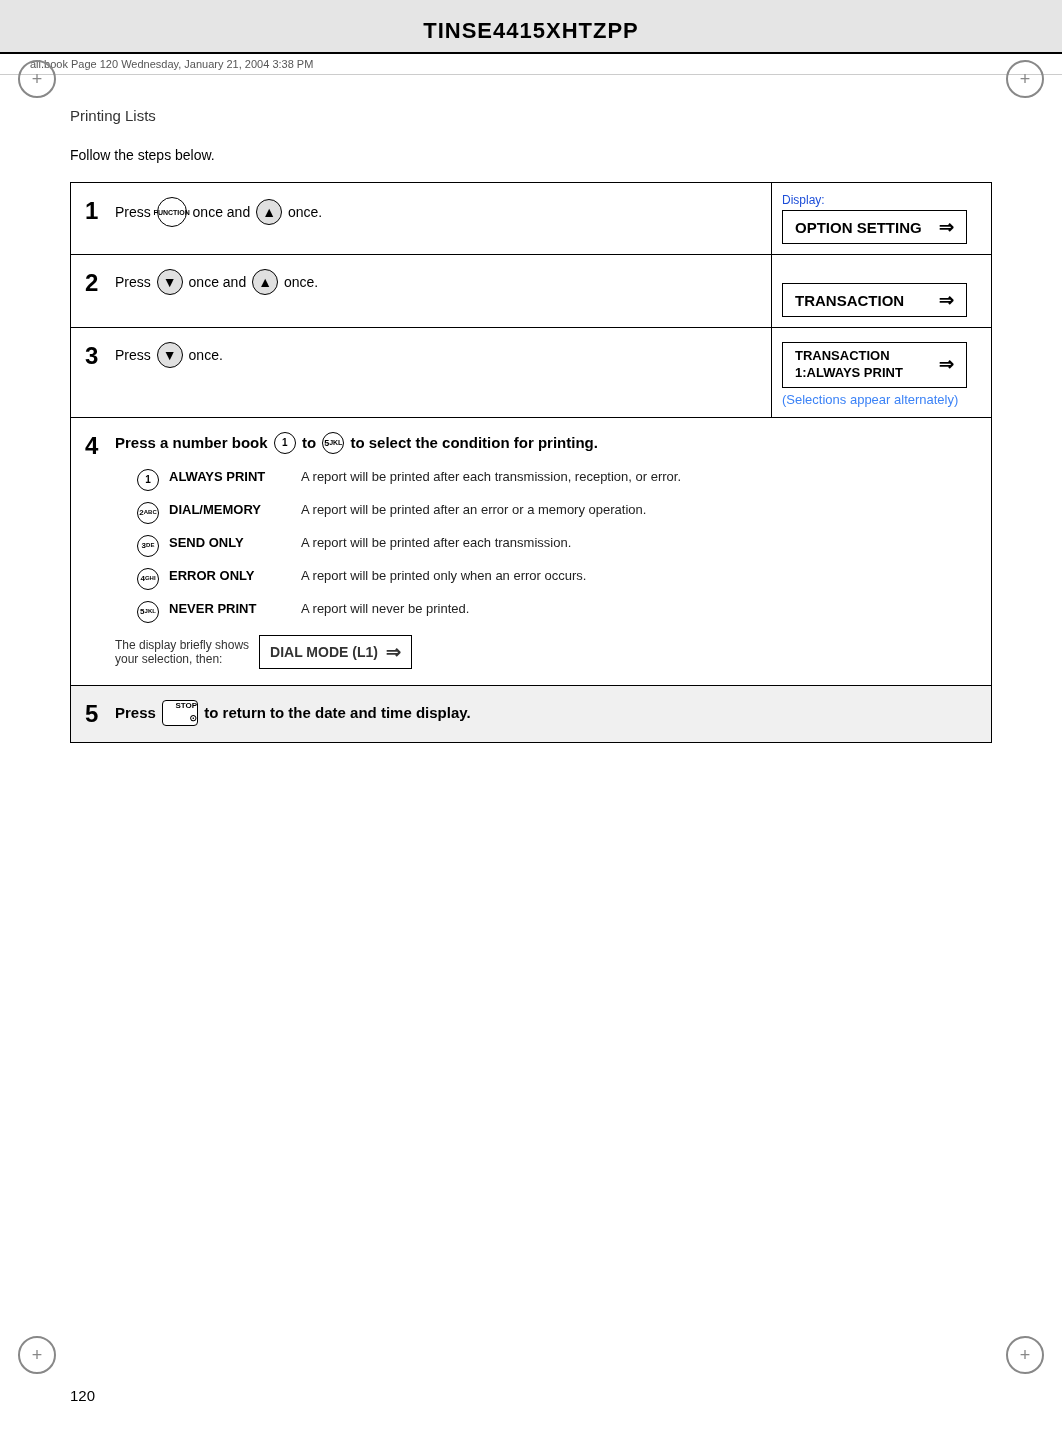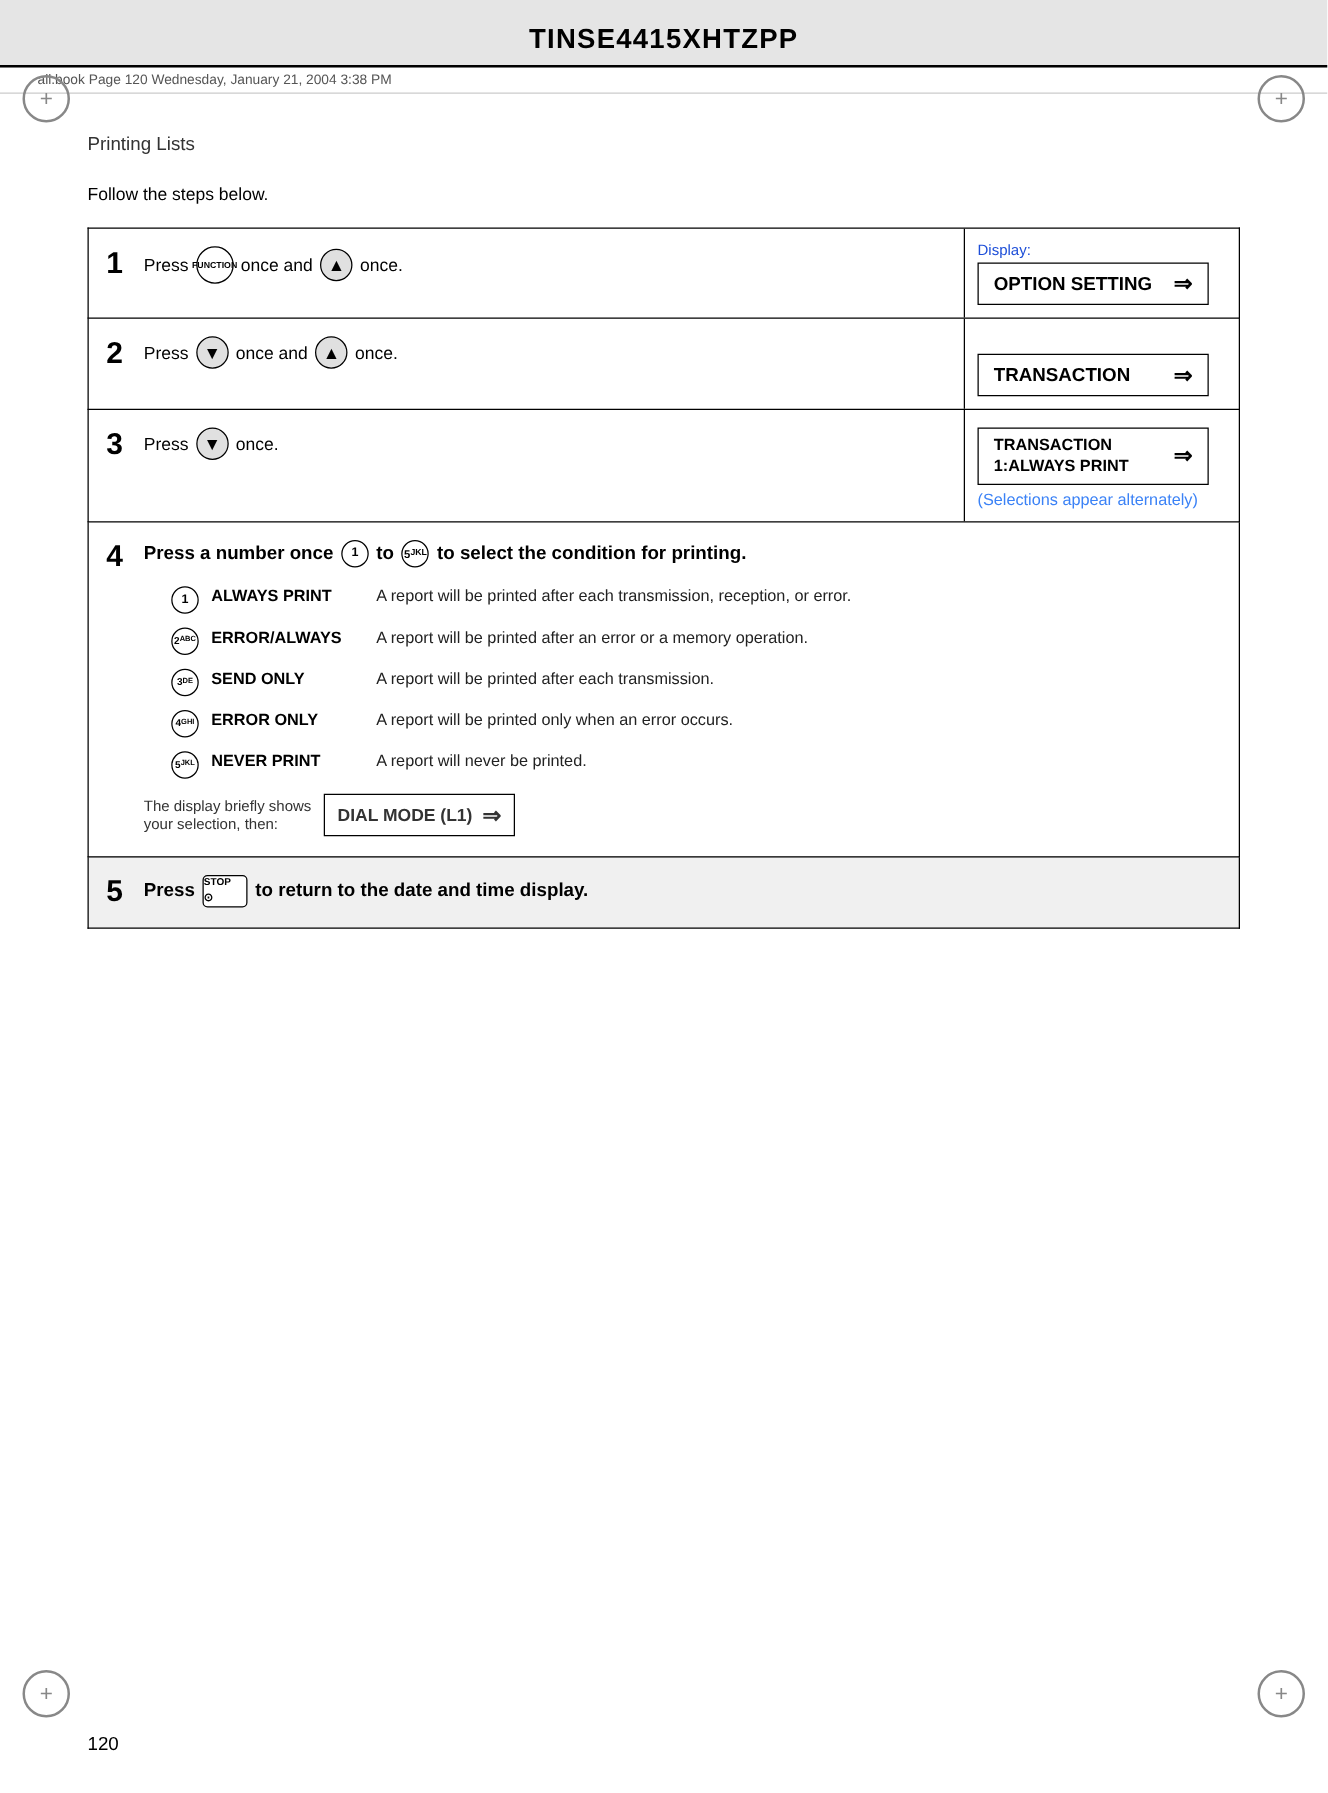--- a/index.html
+++ b/index.html
@@ -162,21 +162,21 @@
       border: 1.5px solid #000;
       font-size: 14px;
       width: 26px;
       height: 26px;
       margin: 0 2px;
       background: #e0e0e0;
       vertical-align: middle;
     }
     .btn-stop {
       display: inline-flex;
-      align-items: flex-start;
+      align-items: flex-end;
       justify-content: center;
       border: 1.5px solid #000;
       border-radius: 4px;
       font-size: 10px;
       font-weight: bold;
       width: 36px;
       height: 26px;
       margin: 0 2px;
       background: #fff;
       vertical-align: middle;
@@ -346,40 +346,40 @@
       </td>
     </tr>
 
     <tr style="background:#fff;">
       <td style="padding:0; width:100%; border-bottom:1.5px solid #000;">
         <div style="display:flex;align-items:stretch;">
           <div class="step-num" style="padding-top:14px;">4</div>
           <div class="step4-body" style="flex:1; padding:14px 16px 16px 6px;">
 
             <div class="step4-header" style="display:flex;align-items:center;flex-wrap:wrap;font-size:15px;font-weight:bold;margin-bottom:14px;">
-              <span>Press a number once</span>&nbsp;
+              <span>Press a number book</span>&nbsp;
               <span class="btn-circle small">1</span>&nbsp;
               <span>to</span>&nbsp;
               <span class="btn-circle small" style="font-size:9px;">5<span style="font-size:7px;">JKL</span></span>&nbsp;
               <span>to select the condition for printing.</span>
             </div>
 
             <ul class="option-list">
               <li class="option-item">
                 <span class="opt-icon">
                   <span class="btn-circle small">1</span>
                 </span>
                 <span class="opt-name">ALWAYS PRINT</span>
                 <span class="opt-desc">A report will be printed after each transmission, reception, or error.</span>
               </li>
               <li class="option-item">
                 <span class="opt-icon">
                   <span class="btn-circle small" style="font-size:8px;">2<sub style="font-size:6px;">ABC</sub></span>
                 </span>
-                <span class="opt-name">ERROR/ALWAYS</span>
+                <span class="opt-name">DIAL/MEMORY</span>
                 <span class="opt-desc">A report will be printed after an error or a memory operation.</span>
               </li>
               <li class="option-item">
                 <span class="opt-icon">
                   <span class="btn-circle small" style="font-size:8px;">3<sub style="font-size:6px;">DE</sub></span>
                 </span>
                 <span class="opt-name">SEND ONLY</span>
                 <span class="opt-desc">A report will be printed after each transmission.</span>
               </li>
               <li class="option-item">

